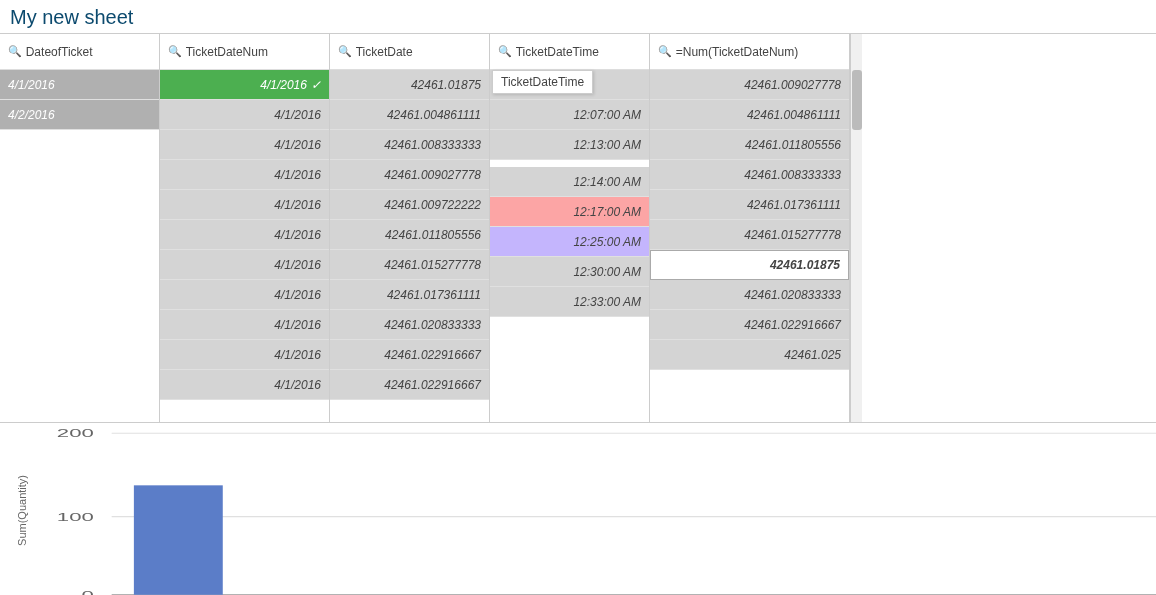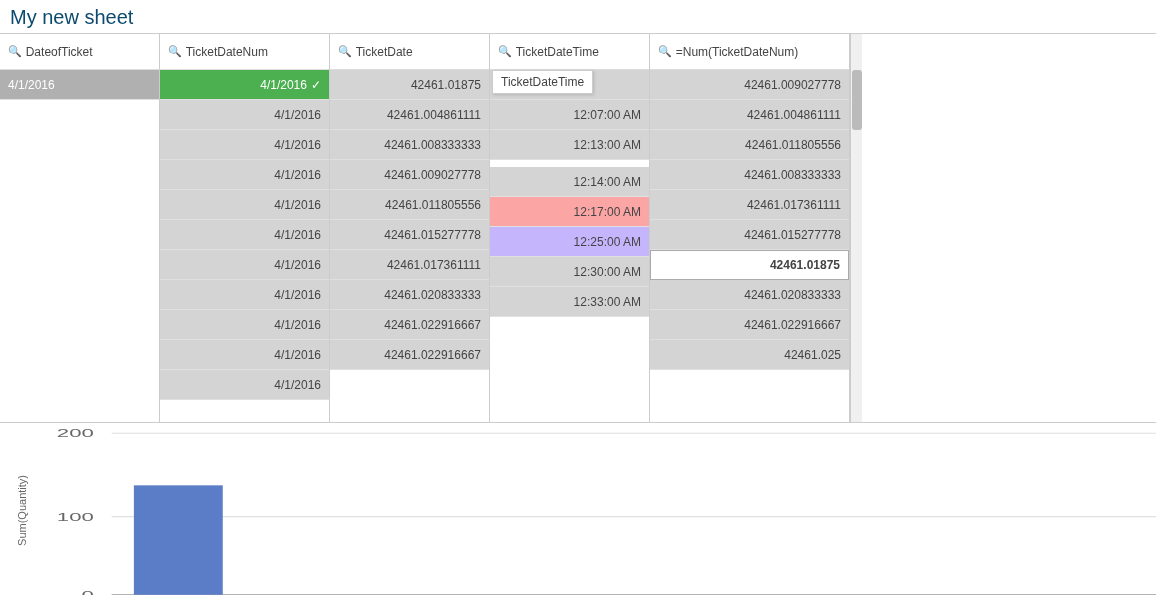--- a/index.html
+++ b/index.html
@@ -65,20 +65,21 @@
     }
 
     .cell {
       height: 30px;
       display: flex;
       align-items: center;
       padding: 0 8px;
       border-bottom: 1px solid #e0e0e0;
       white-space: nowrap;
       font-size: 12px;
+      font-style: italic;
     }
 
     
     .col-date { width: 160px; }
     .col-date .cell { background: #b0b0b0; color: #fff; justify-content: flex-start; }
 
     
     .col-ticketdatenum { width: 170px; }
     .col-ticketdatenum .cell { background: #d4d4d4; color: #444; justify-content: flex-end; }
     .col-ticketdatenum .cell.selected { background: #4caf50; color: #fff; }
@@ -147,20 +148,21 @@
 
 <div class="table-area">
 
   <div class="col-group col-date">
     <div class="col-header">
       <span class="search-icon">🔍</span>
       <span>DateofTicket</span>
     </div>
     <div class="col-cells">
       <div class="cell" style="background:#b0b0b0;color:#fff;">4/1/2016</div>
+      <div class="cell" style="background:#b0b0b0;color:#fff;">4/2/2016</div>
     </div>
   </div>
 
   <div class="col-group col-ticketdatenum">
     <div class="col-header">
       <span class="search-icon">🔍</span>
       <span>TicketDateNum</span>
     </div>
     <div class="col-cells">
       <div class="cell selected" style="background:#4caf50;color:#fff;justify-content:flex-end;">
@@ -182,20 +184,21 @@
   <div class="col-group col-ticketdate">
     <div class="col-header">
       <span class="search-icon">🔍</span>
       <span>TicketDate</span>
     </div>
     <div class="col-cells">
       <div class="cell" style="background:#d4d4d4;justify-content:flex-end;">42461.01875</div>
       <div class="cell" style="background:#d4d4d4;justify-content:flex-end;">42461.004861111</div>
       <div class="cell" style="background:#d4d4d4;justify-content:flex-end;">42461.008333333</div>
       <div class="cell" style="background:#d4d4d4;justify-content:flex-end;">42461.009027778</div>
+      <div class="cell" style="background:#d4d4d4;justify-content:flex-end;">42461.009722222</div>
       <div class="cell" style="background:#d4d4d4;justify-content:flex-end;">42461.011805556</div>
       <div class="cell" style="background:#d4d4d4;justify-content:flex-end;">42461.015277778</div>
       <div class="cell" style="background:#d4d4d4;justify-content:flex-end;">42461.017361111</div>
       <div class="cell" style="background:#d4d4d4;justify-content:flex-end;">42461.020833333</div>
       <div class="cell" style="background:#d4d4d4;justify-content:flex-end;">42461.022916667</div>
       <div class="cell" style="background:#d4d4d4;justify-content:flex-end;">42461.022916667</div>
     </div>
   </div>
 
   <div class="col-group col-ticketdatetime" style="position:relative;">

